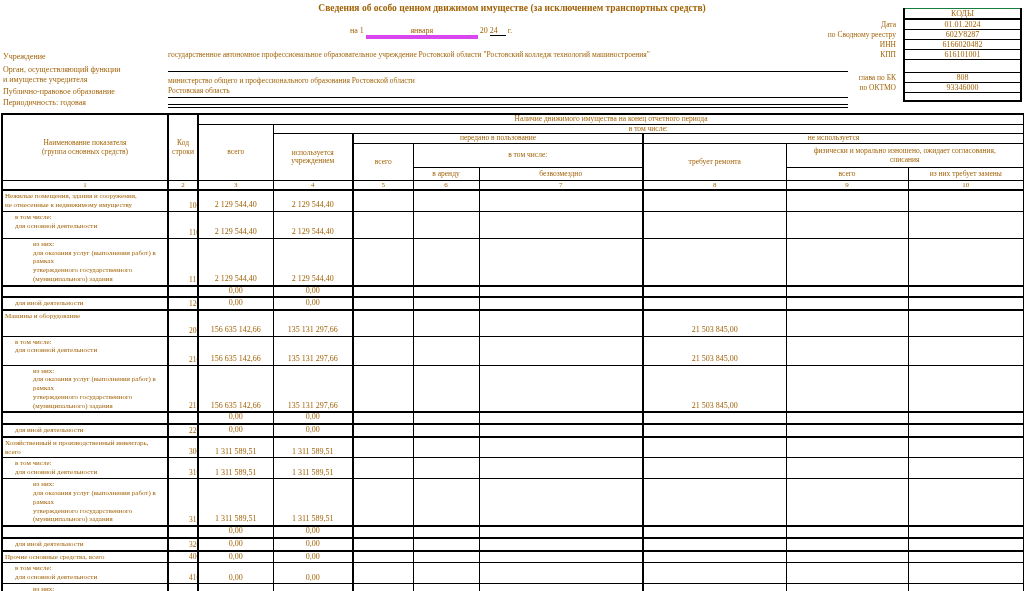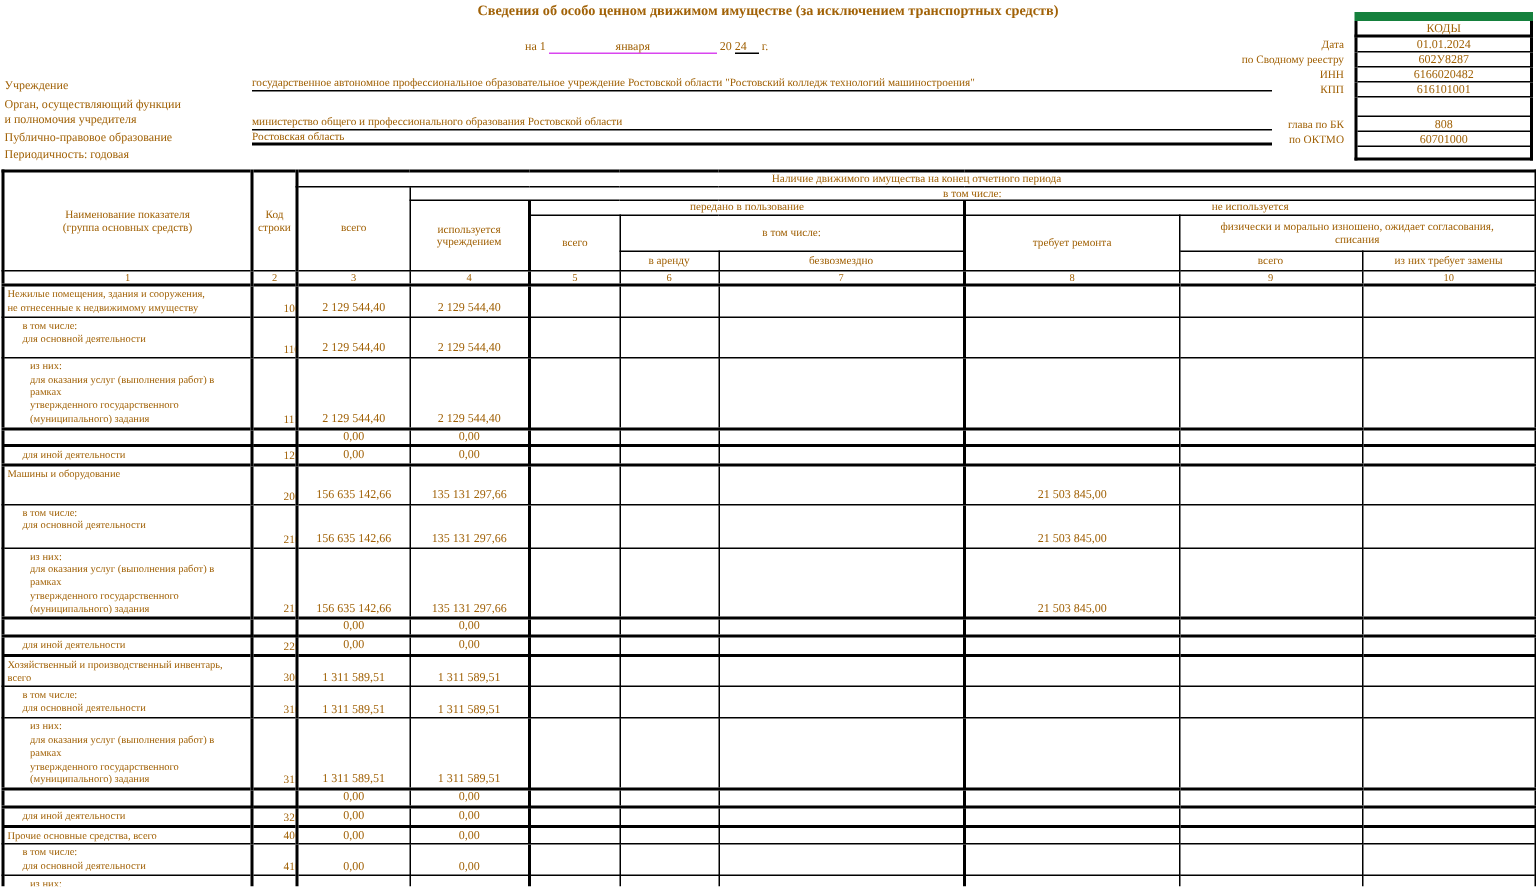--- a/index.html
+++ b/index.html
@@ -4,55 +4,55 @@
 <style>
   * { margin:0; padding:0; box-sizing:border-box; }
   html,body { background:#fff; }
   .page {
     position:relative; width:1024px; height:591px; background:#fff;
     font-family:"Liberation Serif","DejaVu Serif",serif; color:#a16207; overflow:hidden;
   }
   .doc-title { position:absolute; top:3px; left:0; width:1024px; text-align:center;
     font-weight:bold; font-size:9.5px; }
   .date-line { position:absolute; top:26px; left:350px; font-size:8px; white-space:nowrap; }
-  .dl-month { display:inline-block; width:112px; text-align:center; border-bottom:1px solid #d946ef; }
+  .dl-month { display:inline-block; width:112px; text-align:center; border-bottom:4px solid #d946ef; }
   .dl-year  { display:inline-block; width:16px;  text-align:left; border-bottom:1px solid #000; }
 
   
   .codes-table { position:absolute; top:8px; right:2px; border-collapse:collapse; table-layout:fixed; }
   .codes-table td { height:10px; font-size:8px; padding:0 2px; }
   .codes-table td.lab { width:108px; border:none; text-align:right; font-size:7.5px; padding-right:7px; white-space:nowrap; }
   .codes-table td.val { width:117px; border:1px solid #000; border-left:2px solid #000; border-right:2px solid #000; text-align:center; }
-  .codes-table tr.c-hdr td.val { border-top:6px solid #15803d; border-bottom:2px solid #000;font-family:Liberation Serif, serif; }
+  .codes-table tr.c-hdr td.val { border-top:1px solid #15803d; border-bottom:2px solid #000;font-family:Liberation Serif, serif; }
   .codes-table tr.c-last td.val { border-bottom:2px solid #000; }
   .codes-table tr.c-gap td { height:13px; }
   .codes-table tr.c-last td { height:8px; }
 
   
   .req-label { position:absolute; left:3px; font-size:8px; white-space:nowrap; }
   .req-value { position:absolute; left:168px; width:680px; border-bottom:1px solid #000;
-    font-size:7.5px; white-space:nowrap; overflow:hidden; padding-bottom:1px; }
+    font-size:7.5px; white-space:nowrap; overflow:hidden; padding-bottom:12px; }
   .section-title { position:absolute; top:103px; left:0; width:1024px; text-align:center;
     font-weight:bold; font-size:8px; }
 
   
   .main-table { position:absolute; top:113px; left:1px; width:1022px;
     border-collapse:collapse; table-layout:fixed;
     border:2px solid #000; border-bottom:3px solid #000; }
   .main-table th, .main-table td { border:1px solid #000; overflow:hidden; }
   .main-table th { font-weight:normal; font-size:7.5px; text-align:center; vertical-align:middle;
     padding:0 2px; line-height:1.15; }
   .pre { white-space:pre-line; }
   .hr1 th { height:10px; } .hr2 th { height:9px; } .hr3 th { height:10px; }
   .hr4 th { height:24px; } .hr5 th { height:13px; }
   .hr6 th { height:8px; font-size:7px; }
   .thick-r { border-right:2px solid #000 !important; }
   td.c-label { font-size:7px; text-align:left; vertical-align:top; padding:1px 2px 1px 2px; line-height:1.25; }
   td.c-label.ind1 { padding-left:12px; }
-  td.c-label.ind2 { padding-left:17px;border-radius:16px; }
+  td.c-label.ind2 { padding-left:30px;border-radius:16px; }
   td.c-code { font-size:7.5px; text-align:center; vertical-align:bottom; padding-bottom:1px;padding-left:20px; }
   td.c-val  { font-size:8px;  text-align:center; vertical-align:bottom; padding-bottom:1px; line-height:1.1; }
   tr.group-start td { border-top:2px solid #000; }
   tr.blank-row td { border-top:2px solid #000; border-bottom:2px solid #000; }
 </style>
 </head>
 <body>
 
 <div class="page">
 
@@ -91,34 +91,34 @@
     <tr class="c-gap">
       <td class="lab"></td>
       <td class="val"></td>
     </tr>
     <tr>
       <td class="lab">глава по БК</td>
       <td class="val">808</td>
     </tr>
     <tr>
       <td class="lab">по ОКТМО</td>
-      <td class="val">60701000</td>
+      <td class="val">93346000</td>
     </tr>
     <tr class="c-last">
       <td class="lab"></td>
       <td class="val"></td>
     </tr>
   </tbody>
     </table>
 
   <div class="req-label" style="top:52px">Учреждение</div>
   <div class="req-value" style="top:50px">государственное автономное  профессиональное образовательное учреждение Ростовской области "Ростовский колледж технологий машиностроения"</div>
 
   <div class="req-label" style="top:65px">Орган, осуществляющий функции</div>
-  <div class="req-label" style="top:75px">и полномочия учредителя</div>
+  <div class="req-label" style="top:75px">и имуществе учредителя</div>
   <div class="req-value" style="top:76px">министерство общего и профессионального образования Ростовской области</div>
 
   <div class="req-label" style="top:87px">Публично-правовое образование</div>
   <div class="req-value" style="top:86px">Ростовская область</div>
 
   <div class="req-label" style="top:98px">Периодичность: годовая</div>
   <div class="req-value" style="top:92px;height:4px"></div>
 
 
   <table class="main-table">

